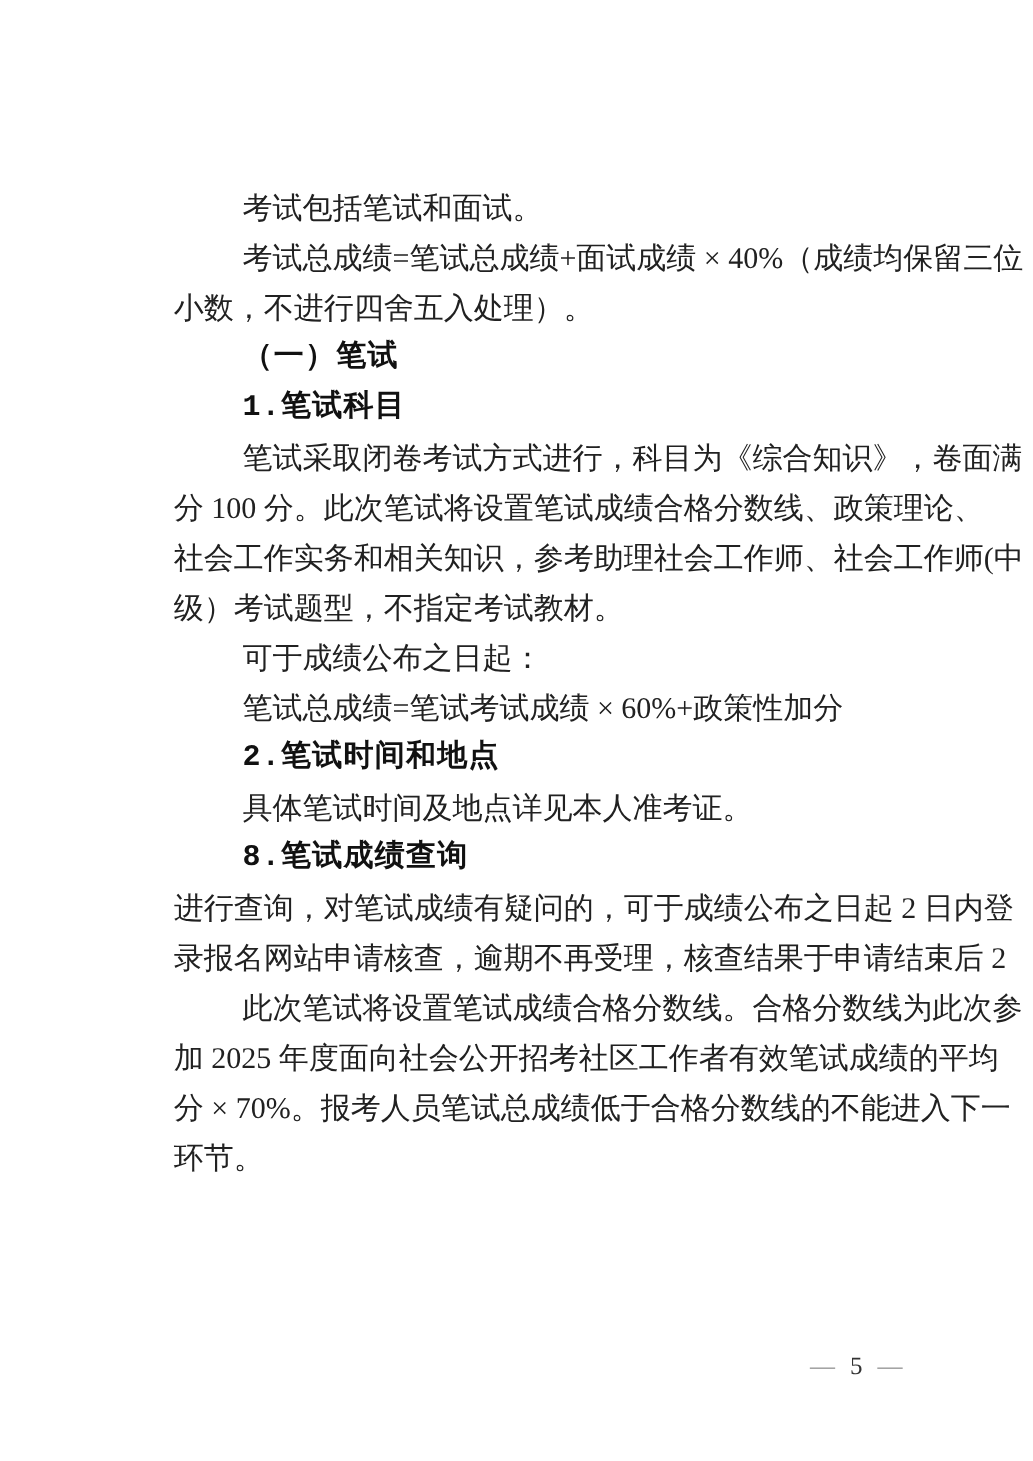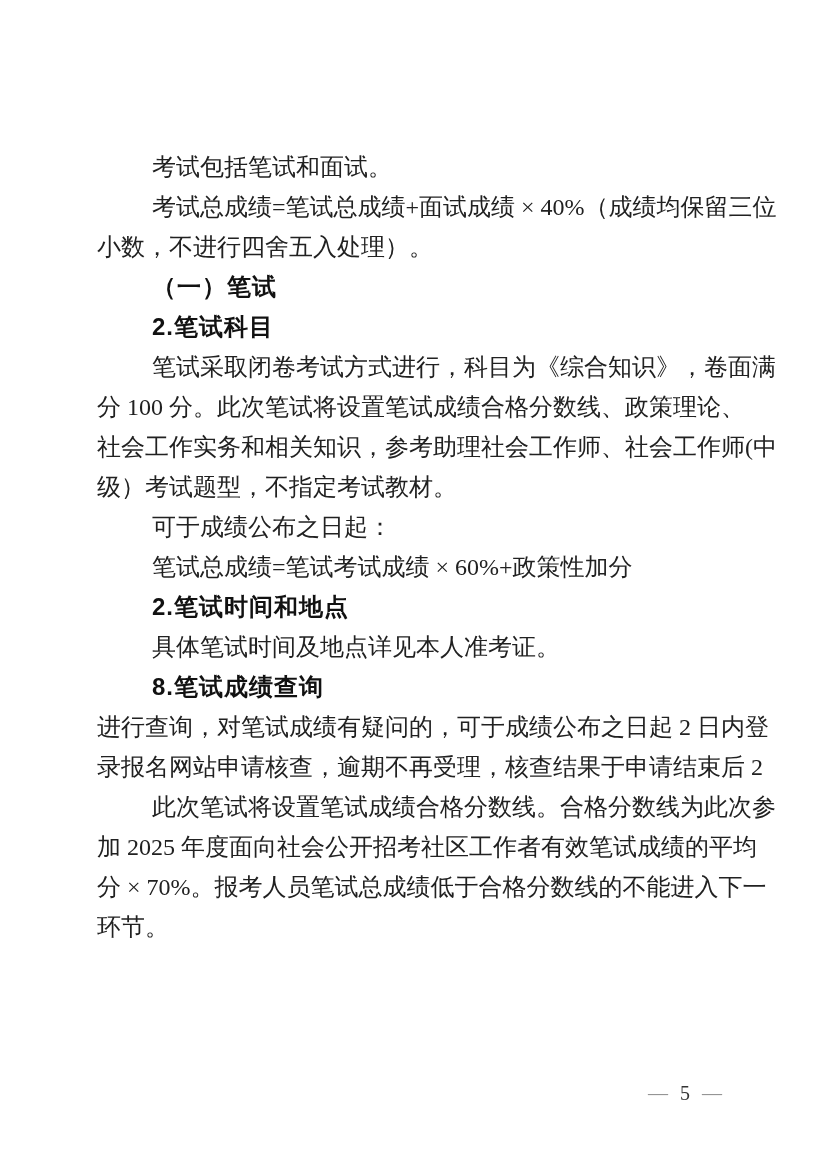--- a/index.html
+++ b/index.html
@@ -21,26 +21,27 @@
     top: 147px;
     width: 636px;
     color: #212121;
     font-size: 24px;
     line-height: 40px;
   }
   .para { margin: 0; }
   .para .line {
     white-space: nowrap;
     height: 40px;
+    margin-left: 42px;
   }
   .para .line.first {
     text-indent: 55px;
   }
   .para.heading {
-    font-family: Liberation Sans, sans-serif;
+    font-family: Liberation Mono, monospace;
     font-weight: 700;
     color: #111111;
     letter-spacing: 1px;
   }
   .footer {
     position: absolute;
     top: 1081px;
     left: 0;
     width: 722px;
     text-align: right;
@@ -66,21 +67,21 @@
         <div class="line first">考试包括笔试和面试。</div>
       </div>
       <div class="para body">
         <div class="line first">考试总成绩=笔试总成绩+面试成绩 × 40%（成绩均保留三位</div>
         <div class="line">小数，不进行四舍五入处理）。</div>
       </div>
       <div class="para heading">
         <div class="line first">（一）笔试</div>
       </div>
       <div class="para heading">
-        <div class="line first">2.笔试科目</div>
+        <div class="line first">1.笔试科目</div>
       </div>
       <div class="para body">
         <div class="line first">笔试采取闭卷考试方式进行，科目为《综合知识》，卷面满</div>
         <div class="line">分 100 分。此次笔试将设置笔试成绩合格分数线、政策理论、</div>
         <div class="line">社会工作实务和相关知识，参考助理社会工作师、社会工作师(中</div>
         <div class="line">级）考试题型，不指定考试教材。</div>
       </div>
       <div class="para body">
         <div class="line first">可于成绩公布之日起：</div>
       </div>

